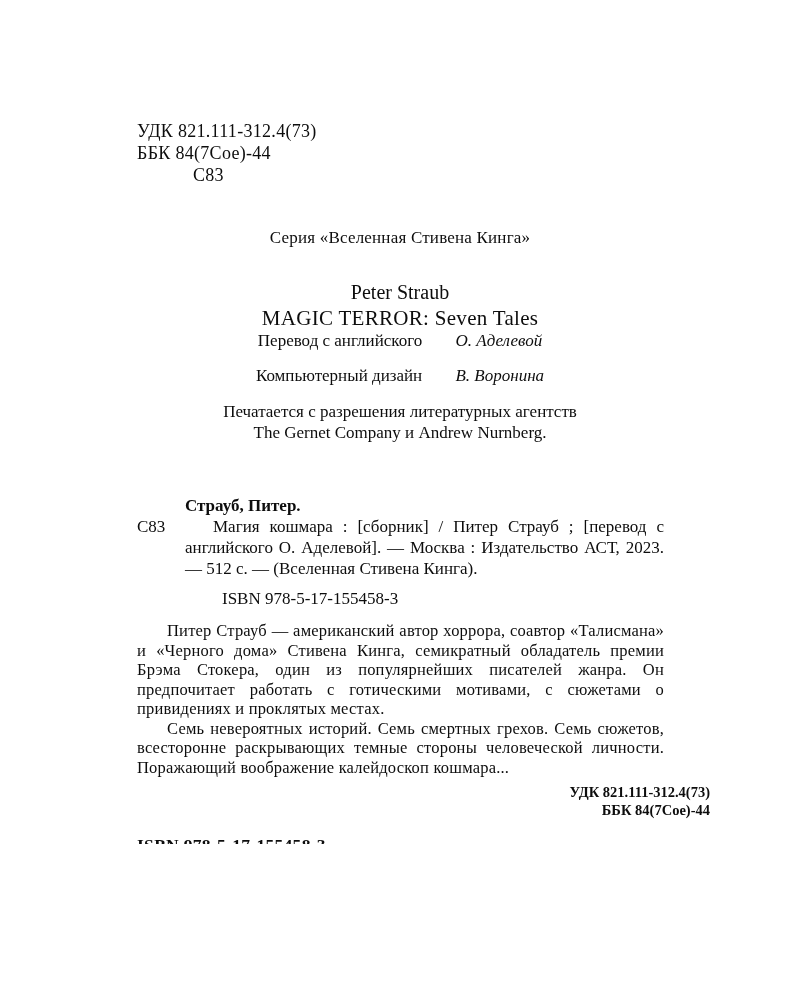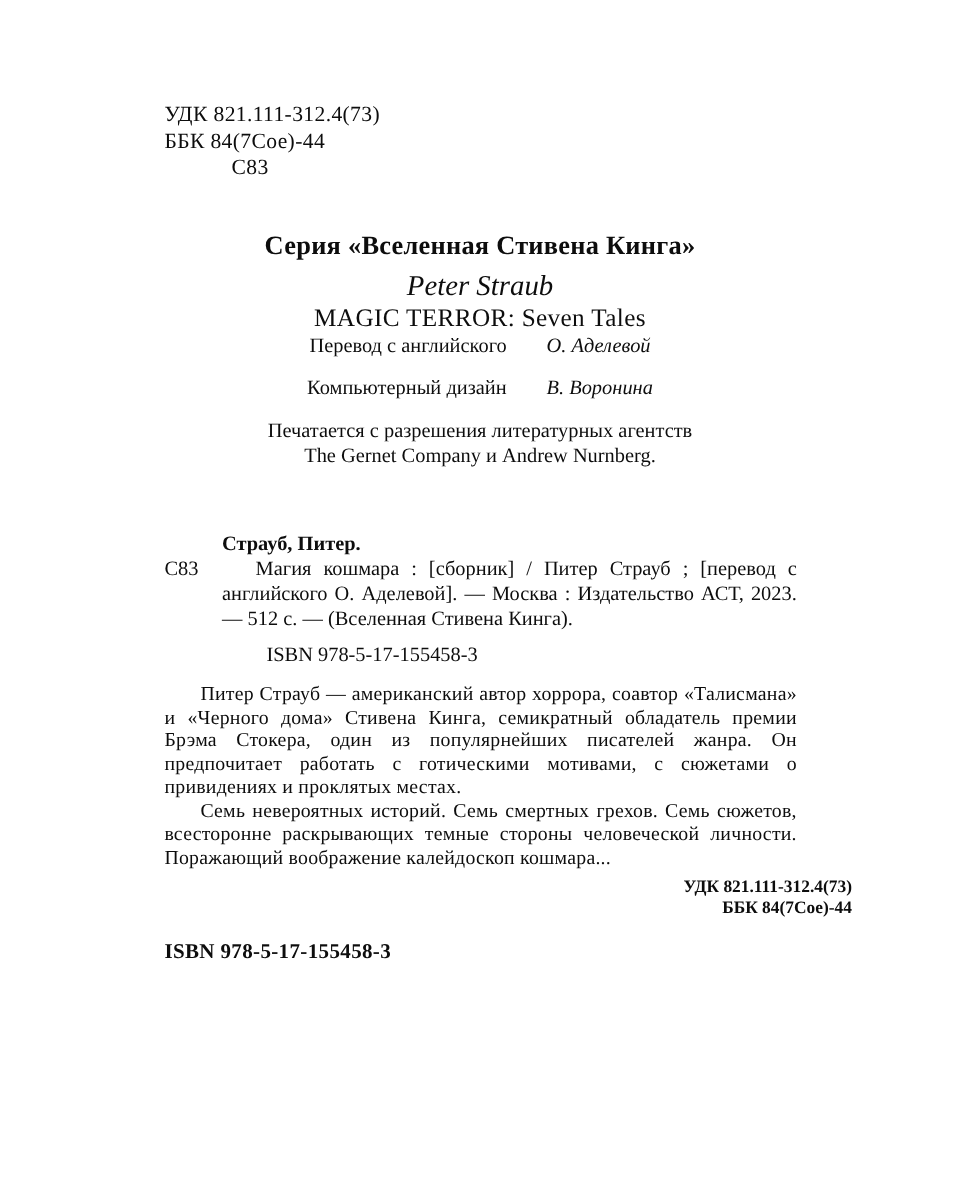--- a/index.html
+++ b/index.html
@@ -6,42 +6,42 @@
   html, body { width: 800px; height: 1000px; }
   body {
     background: #ffffff;
     color: #0d0d0d;
     font-family: "Liberation Serif", "DejaVu Serif", serif;
   }
   .page {
     position: relative;
     width: 800px;
     height: 844px;
-    padding-top: 84px;
+    padding-top: 120px;
     overflow: hidden;
   }
 
   
   .top-codes {
     margin-left: 137px;
     font-size: 18px;
     line-height: 22px;
     letter-spacing: 0.3px;
   }
   .top-codes .c83 { margin-left: 56px; }
 
   
   .center-block {
     margin-top: 42px;
     text-align: center;
     width: 680px;
     margin-left: 60px;
   }
-  .series { font-size: 22px; margin-bottom: 8px; letter-spacing: 0.2px; font-weight: bold; }
-  .author { font-size: 24px; line-height: 26px; font-style: italic; }
+  .series { font-size: 17px; margin-bottom: 31px; letter-spacing: 0.2px; }
+  .author { font-size: 20px; line-height: 26px; }
   .book-title { font-size: 21px; line-height: 26px; letter-spacing: 0.3px; }
   .credit { font-size: 17px; margin-bottom: 15px; }
   .credit .it { font-style: italic; margin-left: 29px; }
   .permission { font-size: 17px; line-height: 21px; margin-top: 14px; }
 
   
   .biblio {
     margin-top: 52px;
     margin-left: 137px;
     width: 527px;

